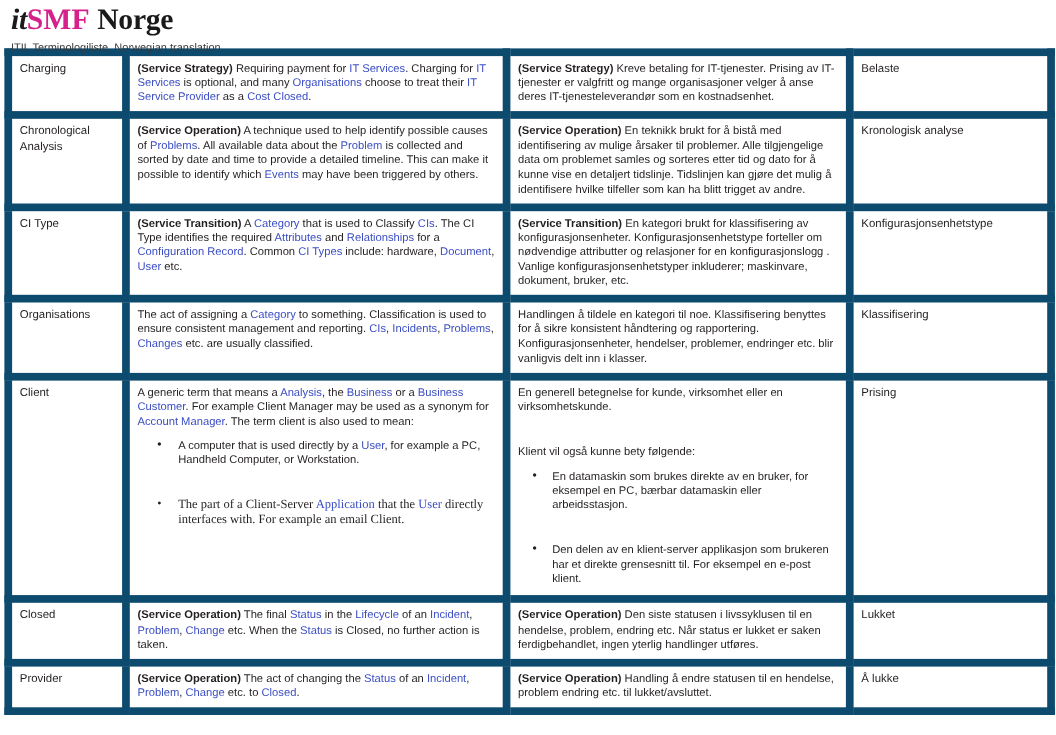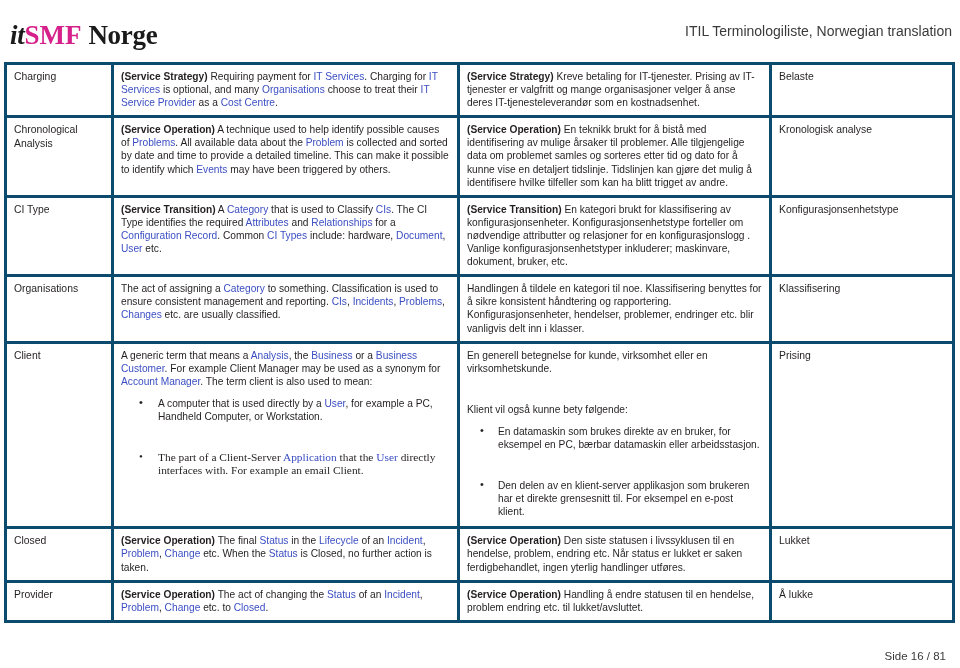--- a/index.html
+++ b/index.html
@@ -5,44 +5,44 @@
   html,body{margin:0;padding:0;}
   body{
     width:960px;height:668px;background:#ffffff;
     font-family:"Liberation Sans", sans-serif;
     color:#231f20;overflow:hidden;
   }
   .page{position:relative;width:960px;height:668px;box-sizing:border-box;padding:0;}
 
   
   .header{
-    position:relative;height:42px;padding:20px 8px 0 10px;
-    display:flex;align-items:flex-start;justify-content:space-between;
+    position:relative;height:42px;padding:2px 8px 0 10px;
+    display:flex;align-items:flex-start;justify-content:space-between;flex-direction:column;
   }
   .logo{
     font-family:"Liberation Serif", serif;
     font-size:27px;line-height:30px;white-space:nowrap;letter-spacing:-0.3px;
   }
   .logo .it{font-style:italic;font-weight:bold;color:#1a1a1a;}
   .logo .smf{font-weight:bold;color:#d6218b;letter-spacing:0px;}
   .logo .norge{font-weight:bold;color:#1a1a1a;margin-left:7px;}
   .headright{
-    text-align:right;font-size:14px;line-height:15px;
+    text-align:right;font-size:10px;line-height:15px;
     color:#3a3a3a;padding-top:4px;
   }
   .headright div{white-space:nowrap;}
 
   
   .tblwrap{padding:0 8px 0 4px;}
   table.gloss{
     width:948px;border-collapse:collapse;table-layout:fixed;
     font-size:10.2px;line-height:13.1px;
   }
   table.gloss td{
-    border:3px solid #0c4a6e;
+    border:7px solid #0c4a6e;
     vertical-align:top;
     padding:5px 7px 6px 7px;
     color:#231f20;
   }
   col.c1{width:107px;}
   col.c2{width:346px;}
   col.c3{width:312px;}
   col.c4{width:183px;}
 
   .term{font-size:10.4px;line-height:13.5px;}
@@ -90,21 +90,21 @@
       <colgroup>
           <col class="c1">
           <col class="c2">
           <col class="c3">
           <col class="c4">
         </colgroup>
       <tbody id="tbody">
           <tr>
             <td class="term">Charging</td>
             <td class="def">
-              <p><span class="ctx">(Service Strategy)</span> Requiring payment for <span class="lnk">IT Services</span>. Charging for <span class="lnk">IT Services</span> is optional, and many <span class="lnk">Organisations</span> choose to treat their <span class="lnk">IT Service Provider</span> as a <span class="lnk">Cost Centre</span>.</p>
+              <p><span class="ctx">(Service Strategy)</span> Requiring payment for <span class="lnk">IT Services</span>. Charging for <span class="lnk">IT Services</span> is optional, and many <span class="lnk">Organisations</span> choose to treat their <span class="lnk">IT Service Provider</span> as a <span class="lnk">Cost Closed</span>.</p>
             </td>
             <td class="nor">
               <p><span class="ctx">(Service Strategy)</span> Kreve betaling for IT-tjenester. Prising av IT-tjenester er valgfritt og mange organisasjoner velger å anse deres IT-tjenesteleverandør som en kostnadsenhet.</p>
             </td>
             <td class="term">Belaste</td>
           </tr>
           <tr>
             <td class="term">Chronological Analysis</td>
             <td class="def">
               <p><span class="ctx">(Service Operation)</span> A technique used to help identify possible causes of <span class="lnk">Problems</span>. All available data about the <span class="lnk">Problem</span> is collected and sorted by date and time to provide a detailed timeline. This can make it possible to identify which <span class="lnk">Events</span> may have been triggered by others.</p>
@@ -170,17 +170,14 @@
             </td>
             <td class="nor">
               <p><span class="ctx">(Service Operation)</span> Handling å endre statusen til en hendelse, problem endring etc. til lukket/avsluttet.</p>
             </td>
             <td class="term">Å lukke</td>
           </tr>
         </tbody>
     </table>
   </div>
 
-  <div class="footer">
-    <span>Side 16 / 81</span>
-  </div>
 
 </div>
 
 </body></html>

